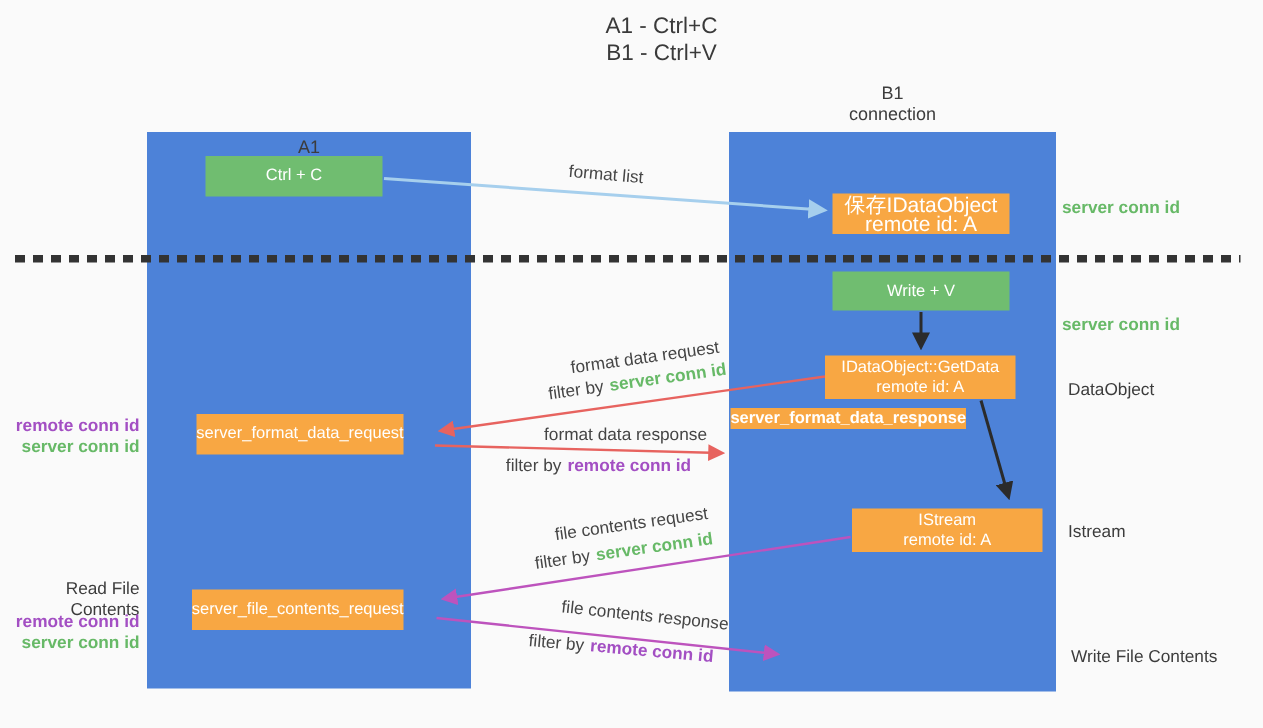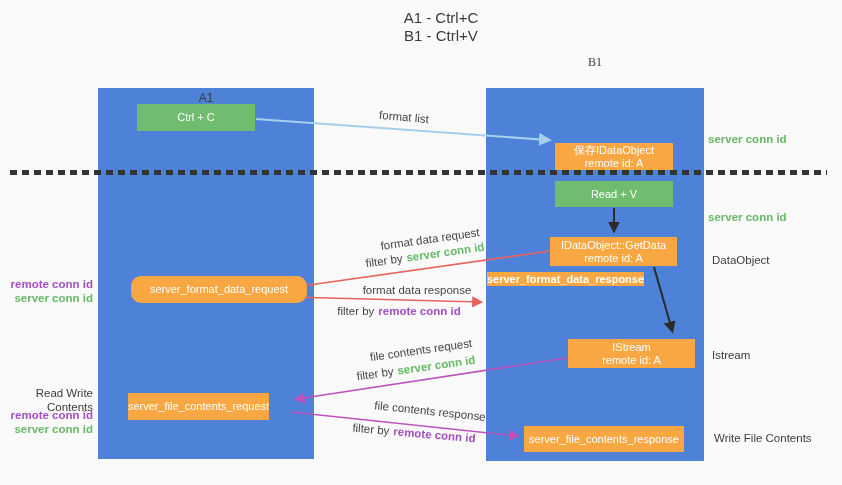--- a/index.html
+++ b/index.html
@@ -38,22 +38,23 @@
 
   <div class="title">
     <div>A1 - Ctrl+C</div>
     <div>B1 - Ctrl+V</div>
   </div>
 
   <div class="col-header" style="left:146px;margin-top:36px;">
     <div>A1</div>
     <div>remote</div>
   </div>
-  <div class="col-header" style="left:535px;font-family:Liberation Serif, serif;">
+  <div class="col-header" style="left:535px;">
     <div>B1</div>
+    <div>connection</div>
   </div>
 
   <div class="lifeline" style="left:98px;width:216px;height:371px;"></div>
   <div class="lifeline" style="left:486px;width:218px;height:373px;"></div>
 
   <div class="dotted-line"></div>
 
   <svg class="arrows" width="842" height="485" viewBox="0 0 842 485">
     <defs>
       <marker id="ah-blue" viewBox="0 0 10 10" refX="7" refY="5" markerWidth="6.5" markerHeight="6.5" orient="auto">
@@ -74,46 +75,43 @@
     <line x1="654" y1="267" x2="672" y2="330" stroke="#2b2b2b" stroke-width="2" marker-end="url(#ah-black)"></line>
     <line x1="550" y1="251" x2="295" y2="287" stroke="#e7635f" stroke-width="1.6" marker-end="url(#ah-red)"></line>
     <line x1="290" y1="297" x2="480" y2="302" stroke="#e7635f" stroke-width="1.6" marker-end="url(#ah-red)"></line>
     <line x1="567" y1="358" x2="297" y2="399" stroke="#bd53bd" stroke-width="1.6" marker-end="url(#ah-magenta)"></line>
     <line x1="291" y1="412" x2="517" y2="436" stroke="#bd53bd" stroke-width="1.6" marker-end="url(#ah-magenta)"></line>
   </svg>
 
   <div class="node green-box" style="left:137px;top:104px;width:118px;height:27px;">
     <span>Ctrl + C</span>
   </div>
-  <div class="node orange-box" style="left:555px;top:143px;width:118px;height:27px;font-size:11px;line-height:12.5px;">
+  <div class="node orange-box" style="left:555px;top:129px;width:118px;height:27px;font-size:14px;line-height:12.5px;">
     <span>保存IDataObject</span>
     <span>remote id: A</span>
   </div>
   <div class="node green-box" style="left:555px;top:181px;width:118px;height:26px;">
-    <span>Read + V</span>
+    <span>Write + V</span>
   </div>
   <div class="node orange-box" style="left:550px;top:237px;width:127px;height:29px;line-height:13px;">
     <span>IDataObject::GetData</span>
     <span>remote id: A</span>
   </div>
-  <div class="node orange-box" style="left:131px;top:276px;width:176px;height:27px;border-radius:10px;">
+  <div class="node orange-box" style="left:131px;top:276px;width:138px;height:27px;">
     <span>server_format_data_request</span>
   </div>
   <div class="node orange-box" style="left:487px;top:272px;width:157px;height:14px;font-weight:bold;">
     <span>server_format_data_response</span>
   </div>
   <div class="node orange-box" style="left:568px;top:339px;width:127px;height:29px;line-height:13px;">
     <span>IStream</span>
     <span>remote id: A</span>
   </div>
   <div class="node orange-box" style="left:128px;top:393px;width:141px;height:27px;">
     <span>server_file_contents_request</span>
-  </div>
-  <div class="node orange-box" style="left:524px;top:426px;width:160px;height:26px;">
-    <span>server_file_contents_response</span>
   </div>
 
   <div class="flow-label rot-p5" style="left:404px;top:111px;">
     <span>format list</span>
   </div>
   <div class="flow-label rot-n8" style="left:430px;top:233px;">
     <span>format data request</span>
   </div>
   <div class="flow-label rot-n8" style="left:425px;top:249px;">
     <span>filter by</span><span class="t-green">server conn id</span>
@@ -151,20 +149,20 @@
   </div>
   <div class="side-label" style="left:714px;top:432px;text-align:center;">
     <span>Write File Contents</span>
   </div>
 
   <div class="left-stack" style="top:277px;font-weight:bold;">
     <div class="t-purple">remote conn id</div>
     <div class="t-green">server conn id</div>
   </div>
   <div class="left-stack plain" style="top:386px;">
-    <div>Read Write Contents</div>
+    <div>Read File Contents</div>
   </div>
   <div class="left-stack" style="top:408px;font-weight:bold;">
     <div class="t-purple">remote conn id</div>
     <div class="t-green">server conn id</div>
   </div>
 
 </div>
 
 </body></html>

